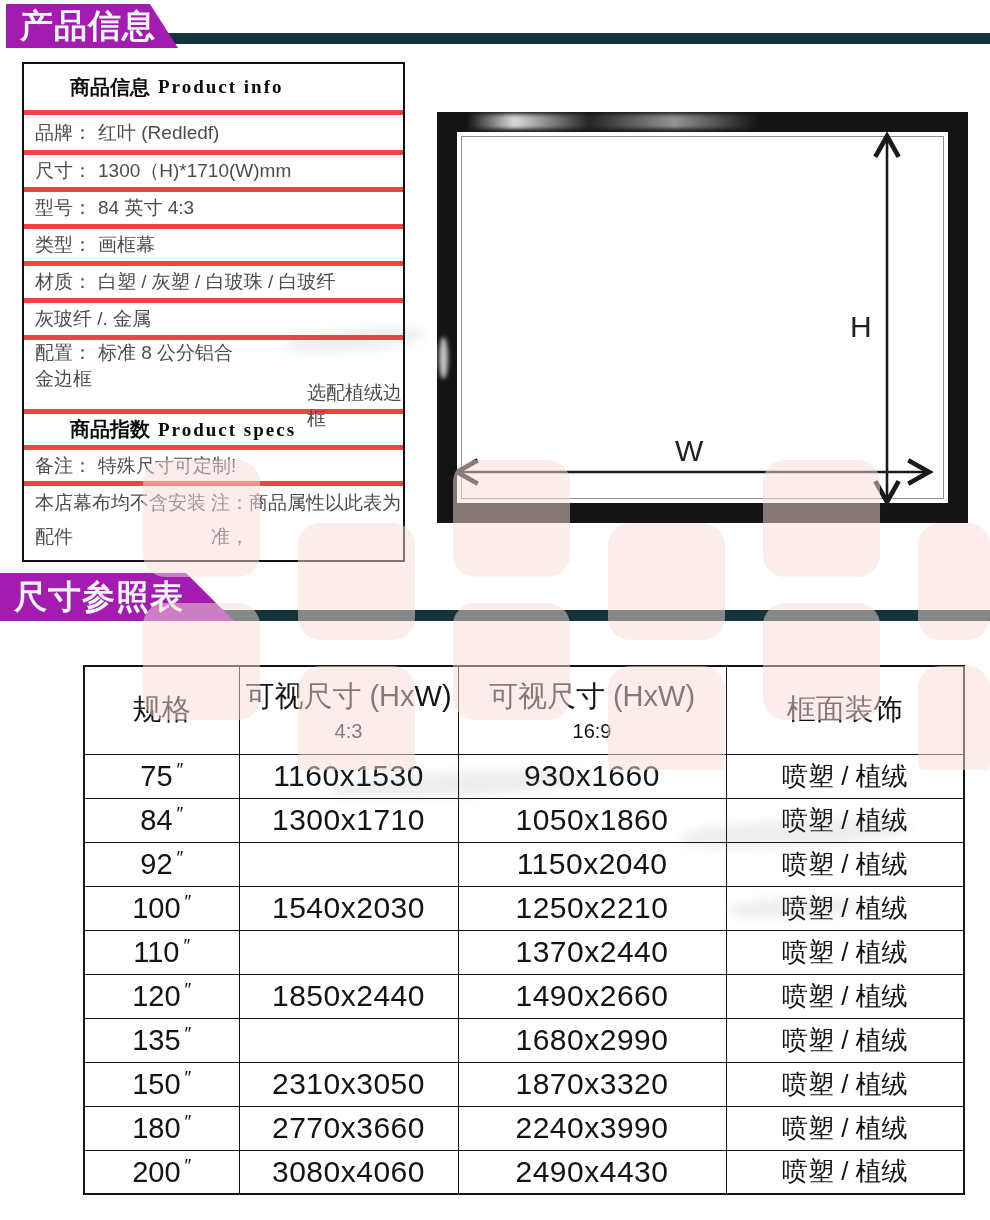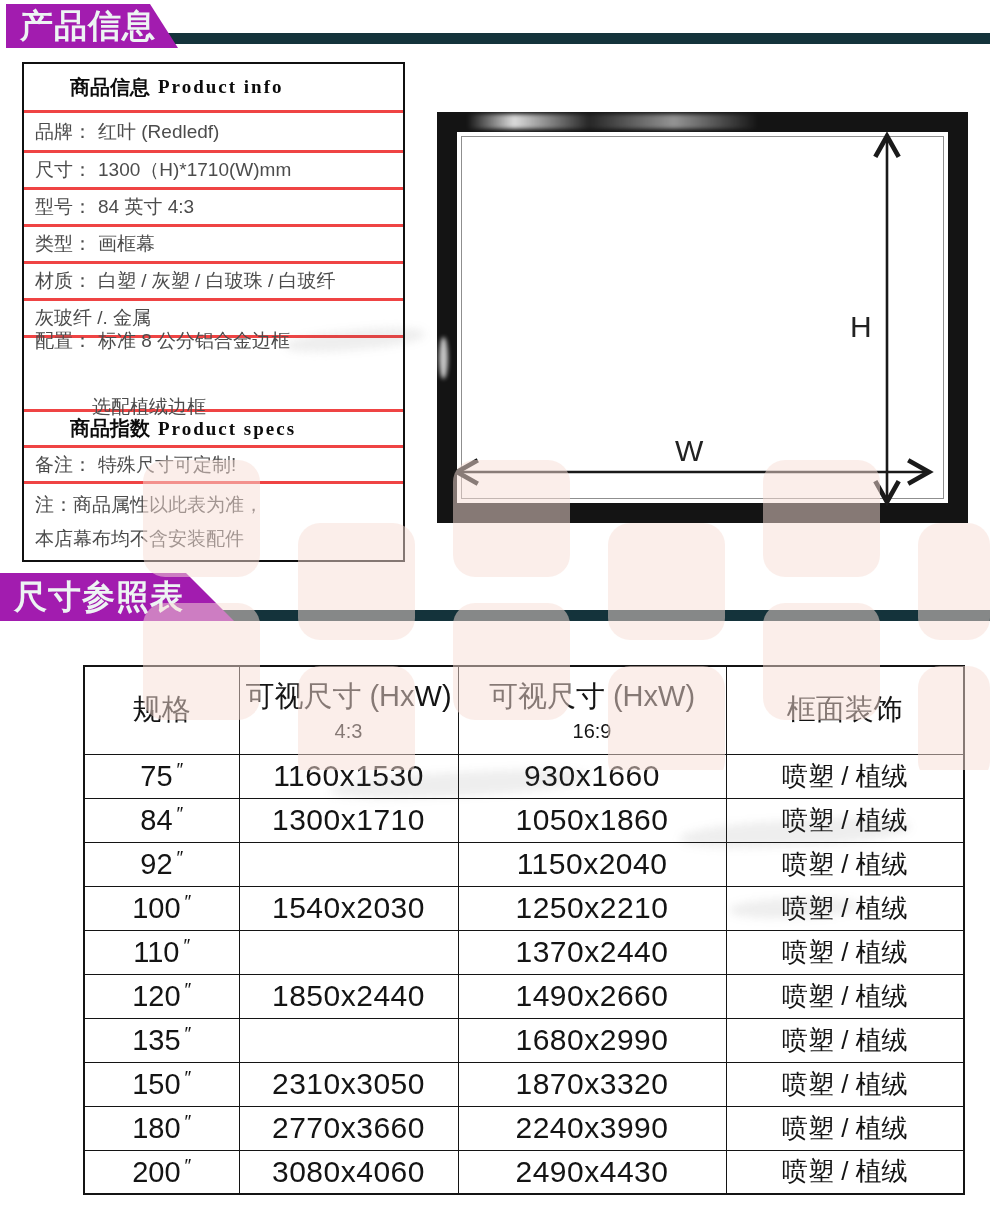--- a/index.html
+++ b/index.html
@@ -21,25 +21,25 @@
   #b2-bar  { left:0;    top:610px; width:990px; height:11px; }
   #b2-block{ left:0;    top:573px; width:234px; height:48px; padding-left:14px;
              clip-path:polygon(0 0, 186px 0, 100% 100%, 0 100%); }
 
   
   #info-table {
     position:absolute; left:22px; top:62px; width:383px; height:500px;
     border:2px solid #101010; background:#fff; box-sizing:border-box;
     color:#4c4c4c; font-size:19px;
   }
-  .irow { border-top:3px solid #ef4444; box-sizing:border-box;
+  .irow { border-top:5px solid #ef4444; box-sizing:border-box;
           display:flex; align-items:center; padding-left:11px; }
   .irow.first { border-top:none; }
   .irow .label { white-space:pre; margin-right:6px; }
-  .irow.twolines { flex-direction:column; align-items:flex-start; justify-content:center; }
+  .irow.twolines { flex-direction:row; align-items:flex-start; justify-content:center; }
   .ihead { font-weight:bold; color:#0c0c0c; font-size:20px;padding-left:46px; }
   .ihead .en { font-family:"Liberation Serif", serif; letter-spacing:2px;
                margin-left:8px; font-size:19px; }
   .line2-indent { padding-left:57px;margin-top:40px; }
   .note-lines { line-height:1.8; }
 
   
   #frame {
     position:absolute; left:437px; top:112px; width:531px; height:411px;
     background:#141414; padding:20px; box-sizing:border-box;
@@ -141,22 +141,22 @@
     </div>
     <div class="irow ihead" style="height:36px">
       <span>商品指数</span>
       <span class="en">Product specs</span>
     </div>
     <div class="irow" style="height:36px">
       <span class="label">备注：</span>
       <span>特殊尺寸可定制!</span>
     </div>
     <div class="irow twolines note-lines" style="height:79px">
+      <div>本店幕布均不含安装配件</div>
       <div>注：商品属性以此表为准，</div>
-      <div>本店幕布均不含安装配件</div>
     </div>
   </div>
 
   <div id="frame">
     <div class="gloss"></div>
     <div class="scratch"></div>
     <div class="screen-pad">
       <div class="screen"></div>
     </div>
     <svg id="dim-arrows" width="531" height="411" viewBox="0 0 531 411">

